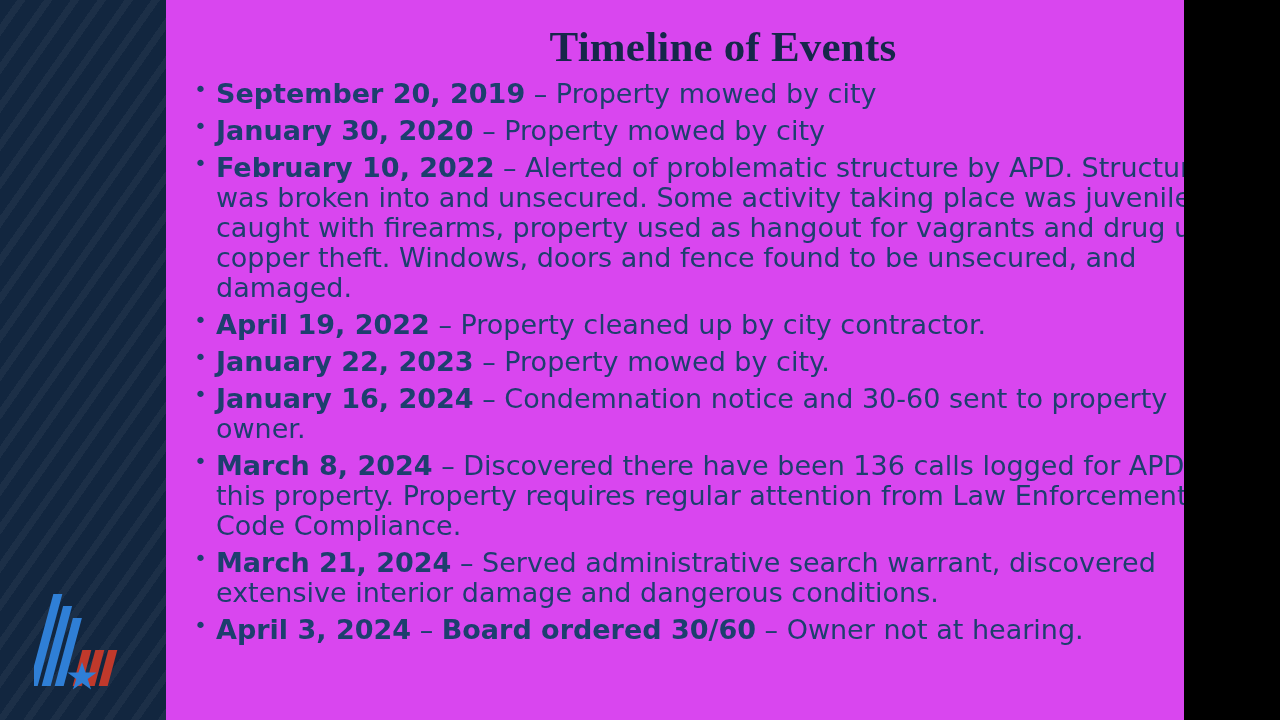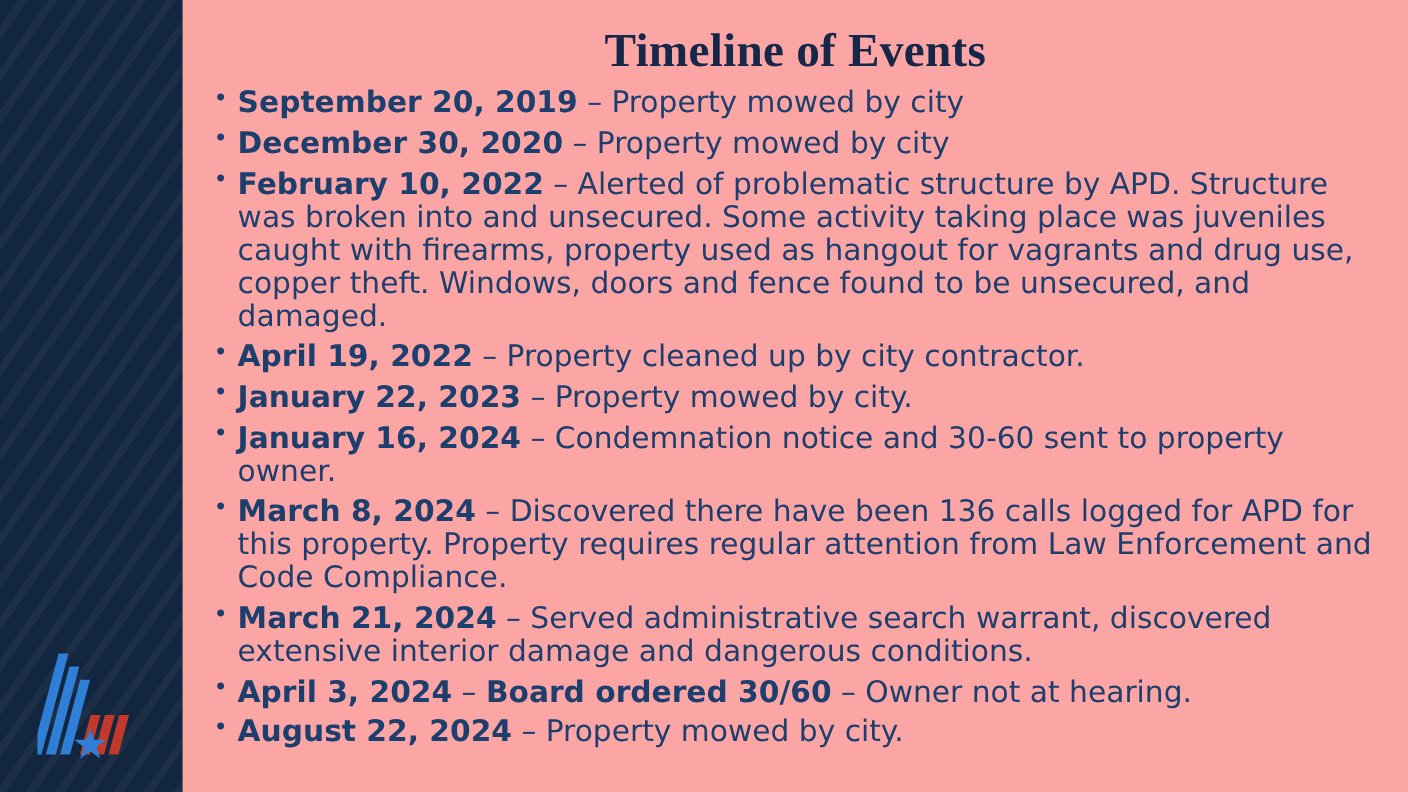--- a/index.html
+++ b/index.html
@@ -8,23 +8,23 @@
     background: #000000;
   }
   body {
     width: 1280px;
     height: 720px;
     overflow: hidden;
     font-family: "Liberation Sans", sans-serif;
   }
   .slide {
     position: relative;
-    width: 1280px;
+    width: 1184px;
     height: 720px;
-    background: #fca5a5;
+    background: #d946ef;
     overflow: hidden;
   }
   .sidebar {
     position: absolute;
     left: 0;
     top: 0;
     width: 166px;
     height: 720px;
     background: #12263f;
     overflow: hidden;
@@ -120,25 +120,24 @@
         </g>
         <polygon points="48,78 51.6,88.5 62.6,88.5 53.7,95 57.1,105.5 48,99 38.9,105.5 42.3,95 33.4,88.5 44.4,88.5" fill="#2f7fd6"></polygon>
       </svg>
     </div>
   </div>
 
   <div class="content">
     <div class="title">Timeline of Events</div>
     <ul class="timeline">
       <li><span class="date">September 20, 2019</span><span class="dash"> – </span><span class="desc">Property mowed by city</span></li>
-      <li><span class="date">December 30, 2020</span><span class="dash"> – </span><span class="desc">Property mowed by city</span></li>
+      <li><span class="date">January 30, 2020</span><span class="dash"> – </span><span class="desc">Property mowed by city</span></li>
       <li><span class="date">February 10, 2022</span><span class="dash"> – </span><span class="desc">Alerted of problematic structure by APD. Structure was broken into and unsecured. Some activity taking place was juveniles caught with firearms, property used as hangout for vagrants and drug use, copper theft. Windows, doors and fence found to be unsecured, and damaged.</span></li>
       <li><span class="date">April 19, 2022</span><span class="dash"> – </span><span class="desc">Property cleaned up by city contractor.</span></li>
       <li><span class="date">January 22, 2023</span><span class="dash"> – </span><span class="desc">Property mowed by city.</span></li>
       <li><span class="date">January 16, 2024</span><span class="dash"> – </span><span class="desc">Condemnation notice and 30-60 sent to property owner.</span></li>
       <li><span class="date">March 8, 2024</span><span class="dash"> – </span><span class="desc">Discovered there have been 136 calls logged for APD for this property. Property requires regular attention from Law Enforcement and Code Compliance.</span></li>
       <li><span class="date">March 21, 2024</span><span class="dash"> – </span><span class="desc">Served administrative search warrant, discovered extensive interior damage and dangerous conditions.</span></li>
       <li><span class="date">April 3, 2024</span><span class="dash"> – </span><span class="desc bold">Board ordered 30/60</span><span class="desc"> – Owner not at hearing.</span></li>
-      <li><span class="date">August 22, 2024</span><span class="dash"> – </span><span class="desc">Property mowed by city.</span></li>
     </ul>
   </div>
 
 </div>
 
 </body></html>

